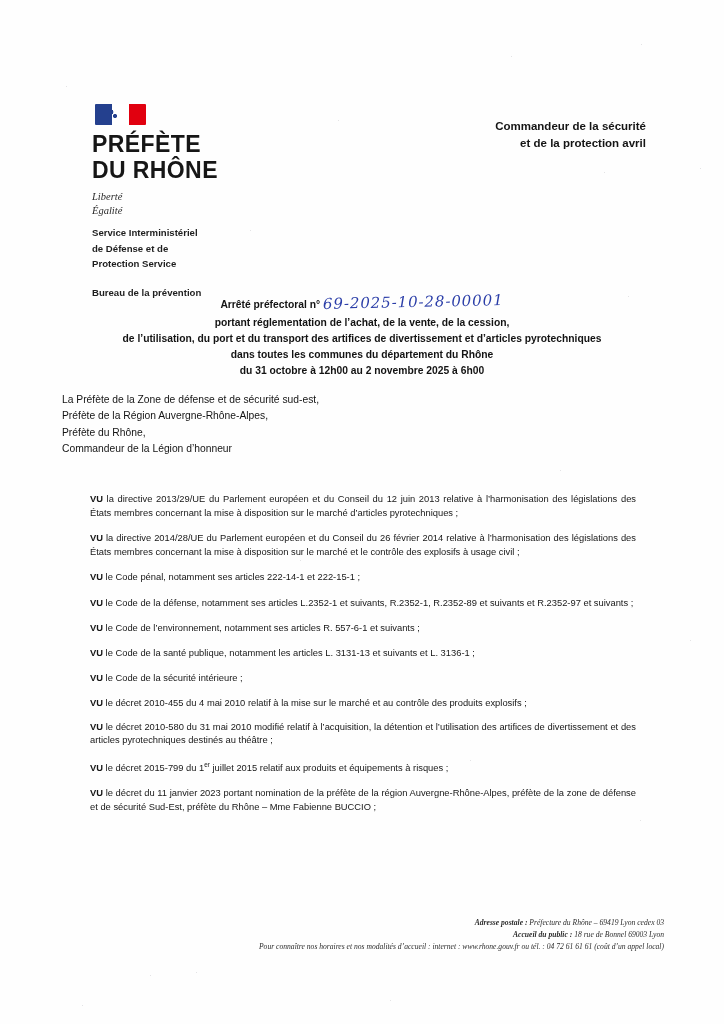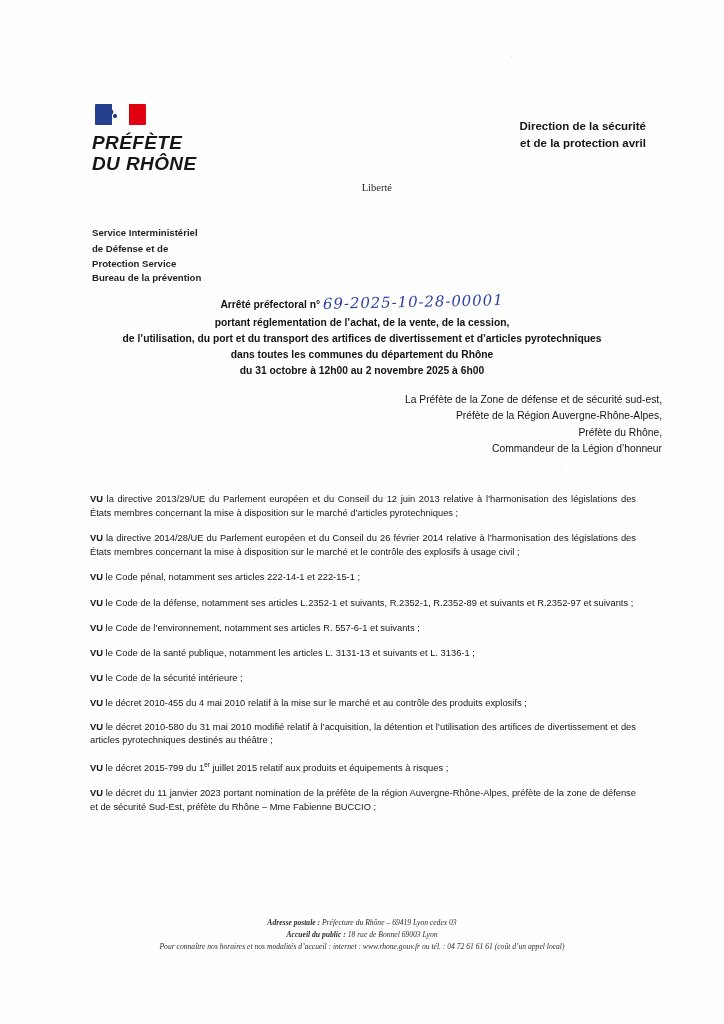--- a/index.html
+++ b/index.html
@@ -63,34 +63,33 @@
     content: "";
     position: absolute;
     left: -5px; top: 4px;
     width: 13px; height: 12px;
     background:
       radial-gradient(circle at 4px 4px, #24408e 2.4px, transparent 2.6px),
       radial-gradient(circle at 8px 8px, #24408e 2.0px, transparent 2.2px);
   }
 
   .pref-title {
-    font-size: 19px;
+    font-size: 23px;
     font-weight: 700;
     letter-spacing: .4px;
     line-height: 1.12;
     color: #161616;
-    font-style: italic;
   }
   .devise {
     margin-top: 6px;
     font-family: "Liberation Serif", serif;
+    font-style: italic;
     font-size: 10.5px;
     line-height: 1.38;
     color: #2a2a2a;
-    text-align: right;
   }
 
   .direction {
     position: absolute;
     right: 78px;
     top: 118px;
     text-align: right;
     font-size: 11.5px;
     font-weight: 700;
     line-height: 1.45;
@@ -103,21 +102,21 @@
     left: 92px;
     top: 225px;
     font-size: 9.6px;
     font-weight: 700;
     line-height: 1.62;
     color: #1e1e1e;
   }
   .bureau {
     position: absolute;
     left: 92px;
-    top: 272px;
+    top: 287px;
     font-size: 9.6px;
     font-weight: 700;
     color: #1e1e1e;
   }
 
   
   .doc-title {
     position: absolute;
     left: 62px;
     right: 62px;
@@ -142,21 +141,21 @@
     transform: rotate(-1.2deg);
     display: inline-block;
   }
 
   
   .authority {
     position: absolute;
     left: 62px;
     right: 62px;
     top: 392px;
-    text-align: right;
+    text-align: left;
     font-size: 10.3px;
     line-height: 1.58;
     color: #141414;
   }
 
   
   .visas {
     position: absolute;
     left: 90px;
     right: 88px;
@@ -170,21 +169,21 @@
   .visa.tight { margin-bottom: 0; }
   .visa b { font-weight: 700; }
   sup { font-size: .68em; vertical-align: super; }
 
   
   .footer {
     position: absolute;
     left: 60px;
     right: 60px;
     top: 917px;
-    text-align: center;
+    text-align: right;
     font-family: "Liberation Serif", serif;
     font-style: italic;
     font-size: 7.6px;
     line-height: 1.55;
     color: #2c2c2c;
   }
   .footer b { font-weight: 700; }
 </style>
 </head>
 <body>
@@ -219,25 +218,26 @@
       <span class="blue"></span>
         <span class="white"></span>
         <span class="red"></span>
     </div>
     <div class="pref-title">
       <div>PRÉFÈTE</div>
       <div>DU RHÔNE</div>
     </div>
     <div class="devise">
       <div>Liberté</div>
+      <div>Égalité</div>
     </div>
   </div>
 
   <div class="direction">
-    <div>Direction de la sécurité</div>
+    <div>Commandeur de la sécurité</div>
     <div>et de la protection avril</div>
   </div>
 
   <div class="service">
     <div>Service Interministériel</div>
     <div>de Défense et de</div>
     <div>Protection Service</div>
   </div>
   <div class="bureau">Bureau de la prévention</div>
 

